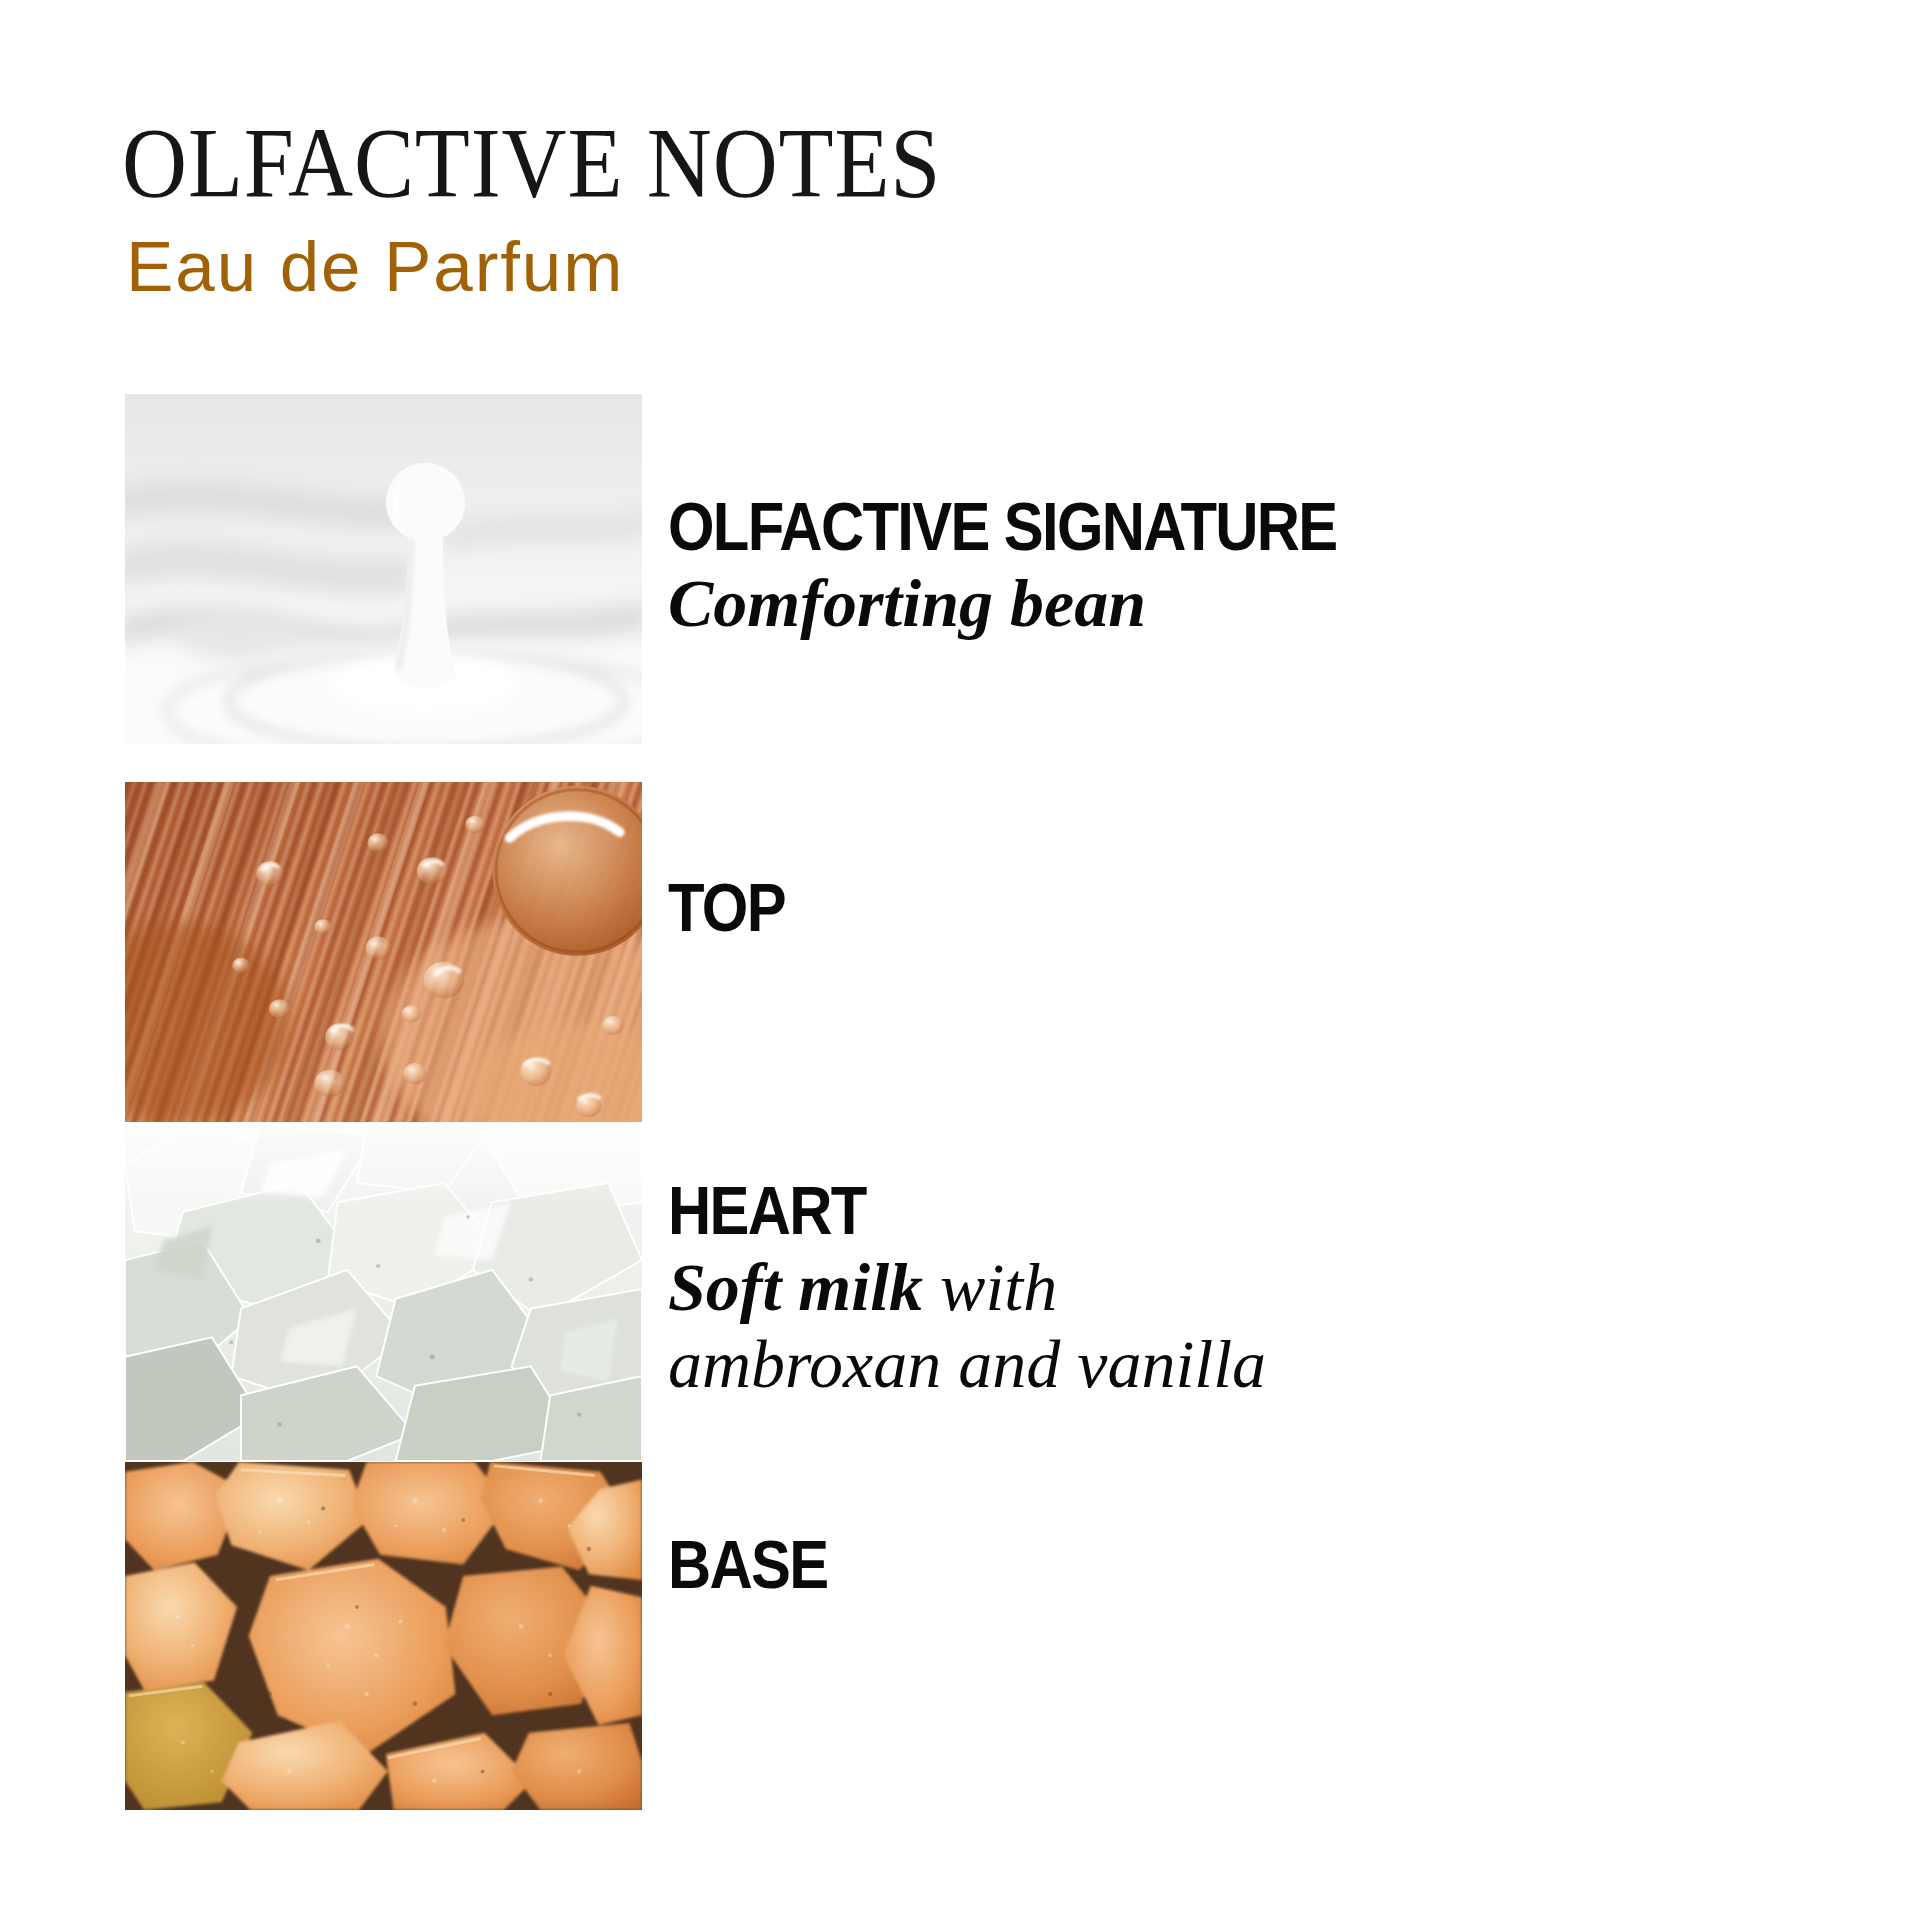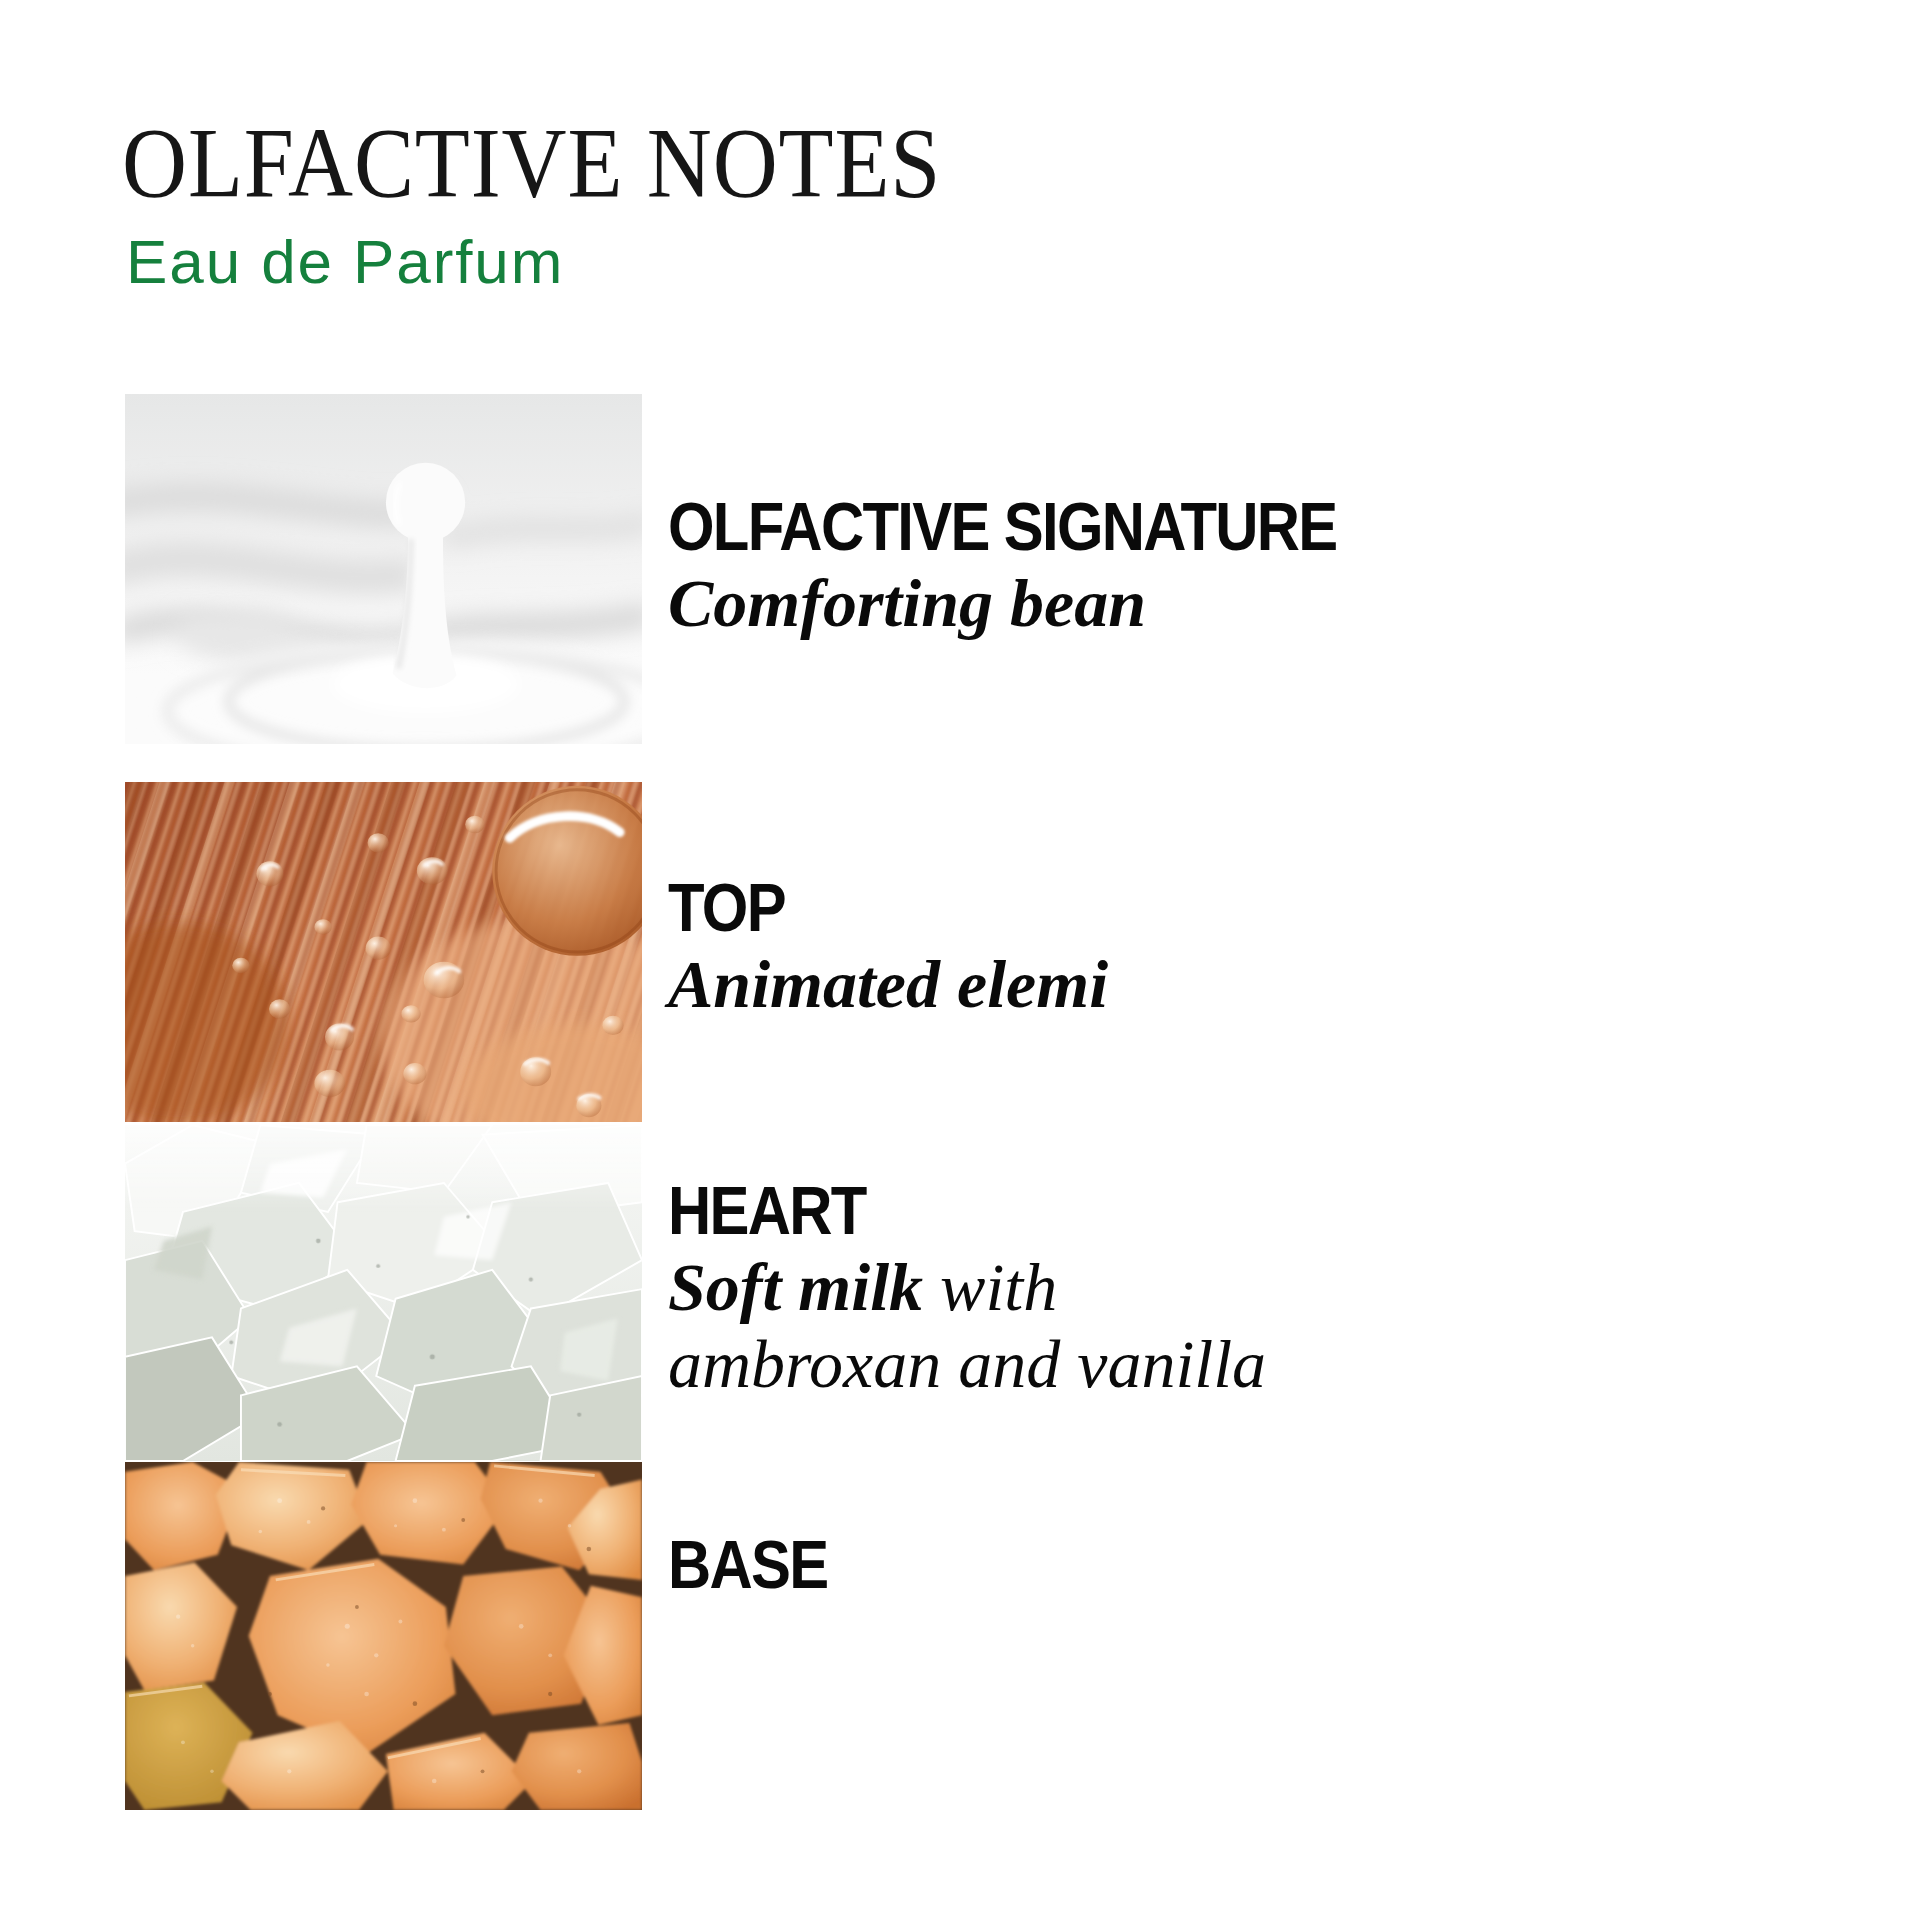--- a/index.html
+++ b/index.html
@@ -4,21 +4,21 @@
 <style>
   html,body{margin:0;padding:0;background:#ffffff;}
   .canvas{position:relative;width:1931px;height:1931px;background:#ffffff;overflow:hidden;
           font-family:"Liberation Sans","DejaVu Sans",sans-serif;color:#0c0c0c;border-radius:12px;}
 
   .title{position:absolute;left:122px;top:108px;margin:0;
          font-family:"Liberation Serif","DejaVu Serif",serif;font-weight:400;
          font-size:100px;line-height:1.1;letter-spacing:1px;color:#161616;
          transform:scaleX(.9);transform-origin:left top;white-space:nowrap;}
   .subtitle{position:absolute;left:126px;top:226px;margin:0;
-            font-size:62px;font-weight:400;letter-spacing:1.9px;color:#15803d;
+            font-size:71px;font-weight:400;letter-spacing:1.9px;color:#a16207;
             white-space:nowrap;}
 
   .photo{position:absolute;left:125px;width:517px;margin:0;padding:0;overflow:hidden;}
   .photo svg{display:block;width:100%;height:100%;}
   .photo-milk{top:394px;height:350px;}
   .photo-elemi{top:782px;height:340px;}
   .photo-crystal{top:1125px;height:336px;}
   .photo-benzoin{top:1462px;height:348px;}
 
   .sec{position:absolute;left:668px;width:666px;}
@@ -298,21 +298,20 @@
     </svg>
   </figure>
 
   <section class="sec sec-1">
     <h3>OLFACTIVE SIGNATURE</h3>
     <p class="note"><span class="nb">Comforting bean</span><span class="nr"></span></p>
   </section>
 
   <section class="sec sec-2">
     <h3>TOP</h3>
-    <p class="note"><span class="nb">Animated elemi</span><span class="nr"></span></p>
   </section>
 
   <section class="sec sec-3">
     <h3>HEART</h3>
     <p class="note"><span class="nb">Soft milk</span><span class="nr"> with ambroxan and vanilla</span></p>
   </section>
 
   <section class="sec sec-4">
     <h3>BASE</h3>
   </section>

